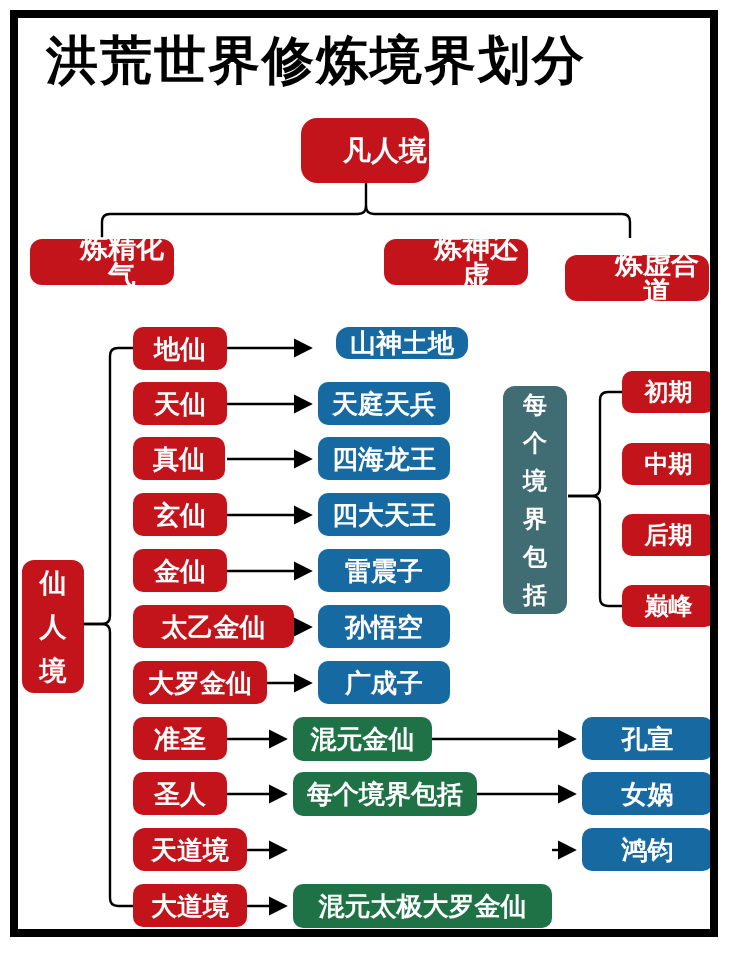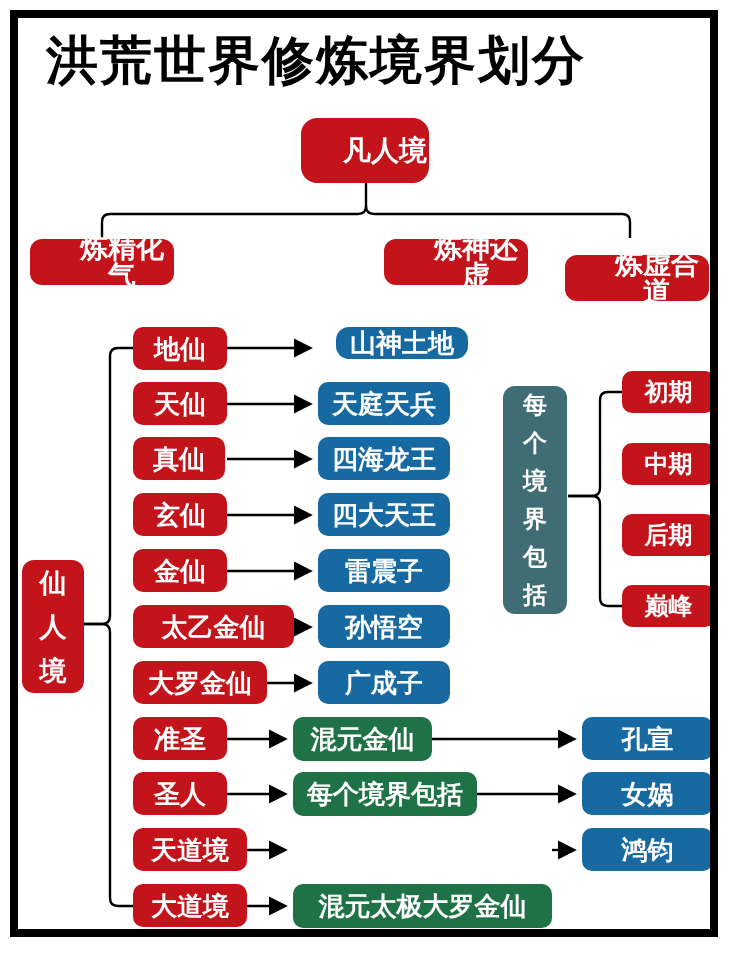--- a/index.html
+++ b/index.html
@@ -91,21 +91,21 @@
 
   <div class="node red f26" style="left:133px;top:327px;width:94px;height:43px;">地仙</div>
   <div class="node red f26" style="left:133px;top:382px;width:94px;height:43px;">天仙</div>
   <div class="node red f26" style="left:133px;top:437px;width:92px;height:43px;">真仙</div>
   <div class="node red f26" style="left:133px;top:493px;width:94px;height:43px;">玄仙</div>
   <div class="node red f26" style="left:133px;top:549px;width:94px;height:43px;text-align:center;">金仙</div>
   <div class="node red f26" style="left:133px;top:605px;width:161px;height:43px;text-align:center;">太乙金仙</div>
   <div class="node red f26" style="left:133px;top:661px;width:134px;height:43px;">大罗金仙</div>
   <div class="node red f26" style="left:133px;top:717px;width:94px;height:43px;">准圣</div>
   <div class="node red f26" style="left:133px;top:772px;width:94px;height:43px;">圣人</div>
-  <div class="node red f26" style="left:133px;top:828px;width:114px;height:43px;">天道境</div>
+  <div class="node red f26" style="left:133px;top:828px;width:114px;height:43px;border-radius:12px;">天道境</div>
   <div class="node red f26" style="left:133px;top:884px;width:114px;height:43px;">大道境</div>
 
   <div class="node blue f26" style="left:336px;top:327px;width:132px;height:32px;border-radius:13px;">山神土地</div>
   <div class="node blue f26" style="left:318px;top:382px;width:132px;height:43px;">天庭天兵</div>
   <div class="node blue f26" style="left:318px;top:437px;width:132px;height:43px;">四海龙王</div>
   <div class="node blue f26" style="left:318px;top:493px;width:132px;height:43px;text-align:center;">四大天王</div>
   <div class="node blue f26" style="left:318px;top:549px;width:132px;height:43px;">雷震子</div>
   <div class="node blue f26" style="left:318px;top:605px;width:132px;height:43px;">孙悟空</div>
   <div class="node blue f26" style="left:318px;top:661px;width:132px;height:43px;">广成子</div>
 

